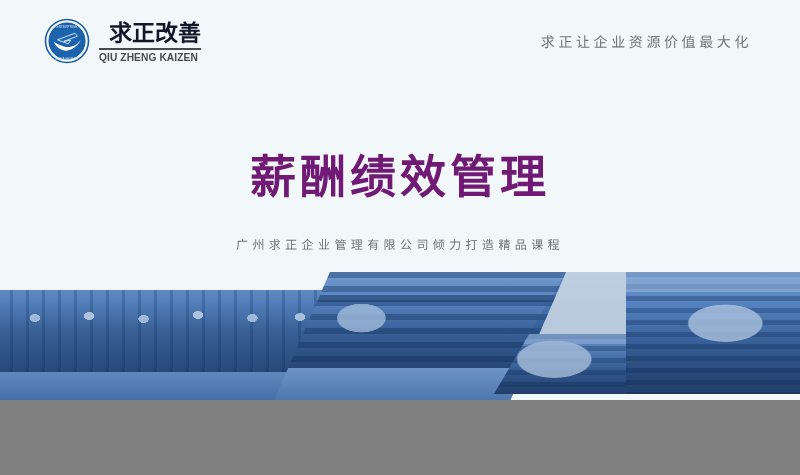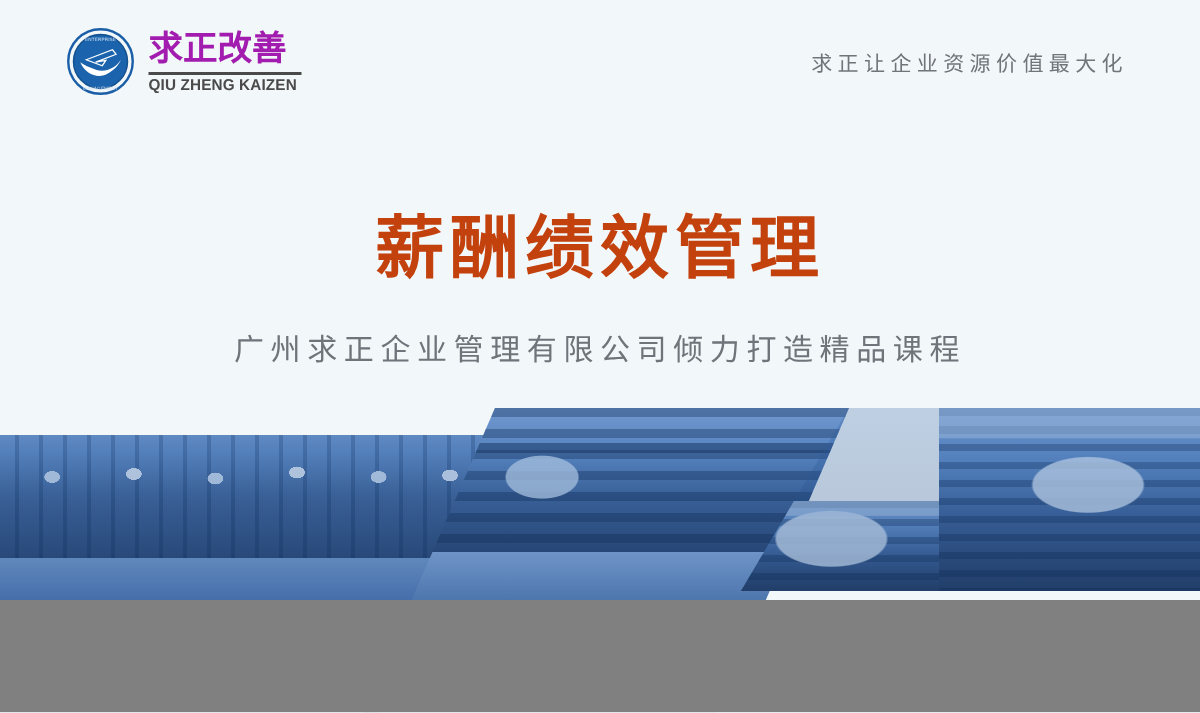--- a/index.html
+++ b/index.html
@@ -46,27 +46,28 @@
 
   .brand-text {
     margin-left: 9px;
     display: flex;
     flex-direction: column;
     align-items: stretch;
     justify-content: center;
   }
 
   .brand-cn {
-    font-family: Liberation Serif, serif;
+    font-family: Liberation Sans, sans-serif;
     font-size: 23px;
     font-weight: bold;
-    color: #a21caf;
+    color: #0f172a;
     letter-spacing: 0px;
     line-height: 26px;
     white-space: nowrap;
+    text-align: right;
   }
 
   .brand-rule {
     height: 2px;
     background: #4a4a4a;
     margin: 2px 0 1px 0;
   }
 
   .brand-en {
     font-size: 10.5px;
@@ -97,30 +98,30 @@
     top: 132px;
     width: 800px;
     text-align: center;
     z-index: 30;
   }
 
   .main-title {
     font-family: "DejaVu Sans", "Liberation Sans", sans-serif;
     font-size: 46px;
     font-weight: bold;
-    color: #c2410c;
+    color: #701a75;
     letter-spacing: 4px;
     line-height: 58px;
-    margin: 4px;
+    margin: 16px;
     white-space: nowrap;
   }
 
   .sub-title {
     font-family: "DejaVu Sans", "Liberation Sans", sans-serif;
-    font-size: 20px;
+    font-size: 12px;
     color: #6e7479;
     letter-spacing: 4.4px;
     line-height: 30px;
     margin: 24px 0 0 0;
     white-space: nowrap;
   }
 
   
   .collage {
     position: absolute;

